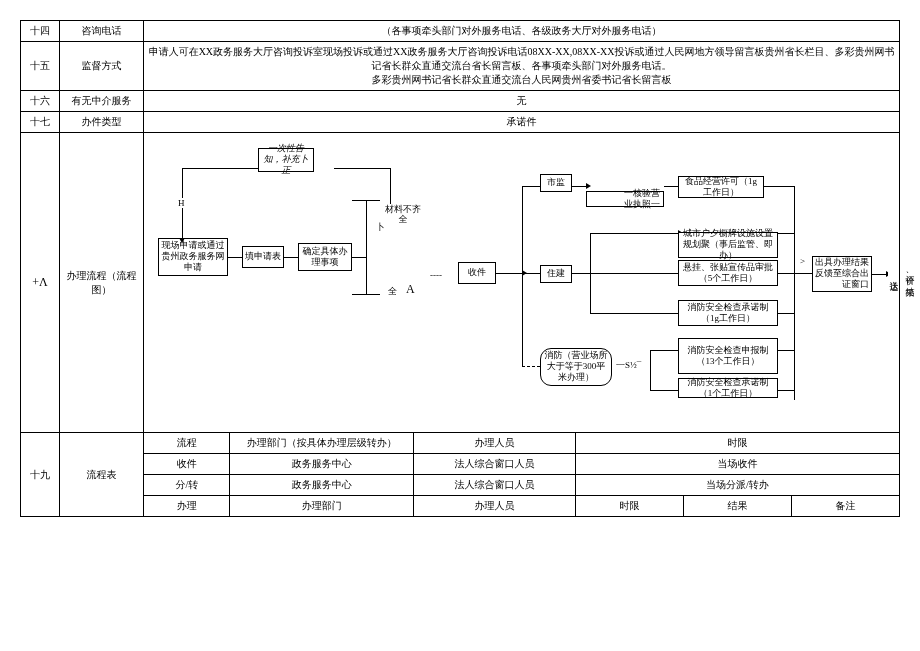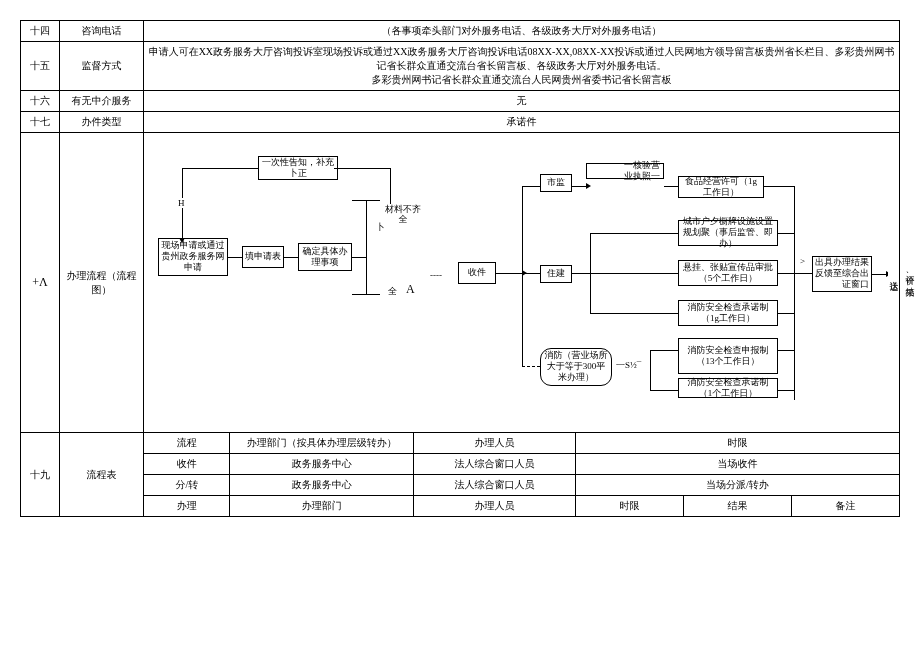--- a/index.html
+++ b/index.html
@@ -28,21 +28,21 @@
   <tbody>
       <tr>
     <td class="left-num">十四</td>
     <td class="label">咨询电话</td>
     <td colspan="6">（各事项牵头部门对外服务电话、各级政务大厅对外服务电话）</td>
   </tr>
 
   <tr>
     <td class="left-num">十五</td>
     <td class="label">监督方式</td>
-    <td colspan="6" class="content-left" style="white-space:pre-wrap;">申请人可在XX政务服务大厅咨询投诉室现场投诉或通过XX政务服务大厅咨询投诉电话08XX-XX,08XX-XX投诉或通过人民网地方领导留言板贵州省长栏目、多彩贵州网书记省长群众直通交流台省长留言板、各级政务大厅对外服务电话。
+    <td colspan="6" class="content-left" style="white-space:pre-wrap;">申请人可在XX政务服务大厅咨询投诉室现场投诉或通过XX政务服务大厅咨询投诉电话08XX-XX,08XX-XX投诉或通过人民网地方领导留言板贵州省长栏目、多彩贵州网书记省长群众直通交流台省长留言板、各事项牵头部门对外服务电话。
 多彩贵州网书记省长群众直通交流台人民网贵州省委书记省长留言板</td>
   </tr>
 
   <tr>
     <td class="left-num">十六</td>
     <td class="label">有无中介服务</td>
     <td colspan="6">无</td>
   </tr>
 
   <tr>
@@ -56,21 +56,21 @@
     <td class="label">办理流程（流程图）</td>
     <td colspan="6" class="flow-cell">
       <div class="flow-wrap">
 
         <div class="box" style="left:10px; top:100px; width:70px; height:38px;">现场申请或通过贵州政务服务网申请</div>
         <div class="hline arrow-r" style="left:80px; top:119px; width:14px;"></div>
         <div class="box" style="left:94px; top:108px; width:42px; height:22px;">填申请表</div>
         <div class="hline arrow-r" style="left:136px; top:119px; width:14px;"></div>
         <div class="box" style="left:150px; top:105px; width:54px; height:28px;">确定具体办理事项</div>
 
-        <div class="box" style="left:110px; top:18px; width:80px; height:24px;">一次性告知，补充卜正</div>
+        <div class="box" style="left:110px; top:10px; width:56px; height:24px;font-style:italic;">一次性告知，补充卜正</div>
         <div class="hline" style="left:34px; top:30px; width:76px;"></div>
         <div class="vline arrow-d" style="left:34px; top:30px; height:70px;"></div>
         <div class="txt" style="left:30px; top:60px;">H</div>
         <div class="hline" style="left:186px; top:30px; width:56px;"></div>
         <div class="vline" style="left:242px; top:30px; height:40px;"></div>
 
         <div class="vline" style="left:218px; top:62px; height:94px;"></div>
         <div class="hline" style="left:204px; top:62px; width:28px;"></div>
         <div class="hline" style="left:204px; top:156px; width:28px;"></div>
         <div class="hline" style="left:204px; top:119px; width:14px;"></div>
@@ -82,31 +82,31 @@
         <div class="txt" style="left:282px; top:132px;">----</div>
 
         <div class="box" style="left:310px; top:124px; width:38px; height:22px;">收件</div>
         <div class="hline arrow-r" style="left:348px; top:135px; width:26px;"></div>
 
         <div class="vline" style="left:374px; top:48px; height:180px;"></div>
 
         <div class="hline arrow-r" style="left:374px; top:48px; width:18px;"></div>
         <div class="box" style="left:392px; top:36px; width:32px; height:18px;">市监</div>
         <div class="hline arrow-r" style="left:424px; top:48px; width:14px;"></div>
-        <div class="box" style="left:438px; top:25px; width:78px; height:16px;padding-left:36px;">一核验营业执照一</div>
+        <div class="box" style="left:438px; top:53px; width:78px; height:16px;padding-left:36px;">一核验营业执照一</div>
         <div class="hline arrow-r" style="left:516px; top:48px; width:14px;"></div>
         <div class="box" style="left:530px; top:38px; width:86px; height:22px;">食品经营许可（1g工作日）</div>
 
         <div class="hline arrow-r" style="left:374px; top:135px; width:18px;"></div>
         <div class="box" style="left:392px; top:127px; width:32px; height:18px;">住建</div>
         <div class="hline" style="left:424px; top:135px; width:18px;"></div>
         <div class="vline" style="left:442px; top:95px; height:80px;"></div>
 
         <div class="hline arrow-r" style="left:442px; top:95px; width:88px;"></div>
-        <div class="box" style="left:530px; top:82px; width:100px; height:26px;">城市户夕橱牌设施设置规划聚（事后监管、即办）</div>
+        <div class="box" style="left:530px; top:94px; width:100px; height:26px;">城市户夕橱牌设施设置规划聚（事后监管、即办）</div>
 
         <div class="hline arrow-r" style="left:442px; top:135px; width:88px;"></div>
         <div class="box" style="left:530px; top:122px; width:100px; height:26px;">悬挂、张贴宣传品审批（5个工作日）</div>
 
         <div class="hline arrow-r" style="left:442px; top:175px; width:88px;"></div>
         <div class="box" style="left:530px; top:162px; width:100px; height:26px;">消防安全检查承诺制（1g工作日）</div>
 
         <div class="hline dash arrow-r" style="left:374px; top:228px; width:18px;"></div>
         <div class="box" style="left:392px; top:210px; width:72px; height:38px;border-radius:11px;">消防（营业场所大于等于300平米办理）</div>
         <div class="txt" style="left:468px; top:222px;">一S½¯</div>

